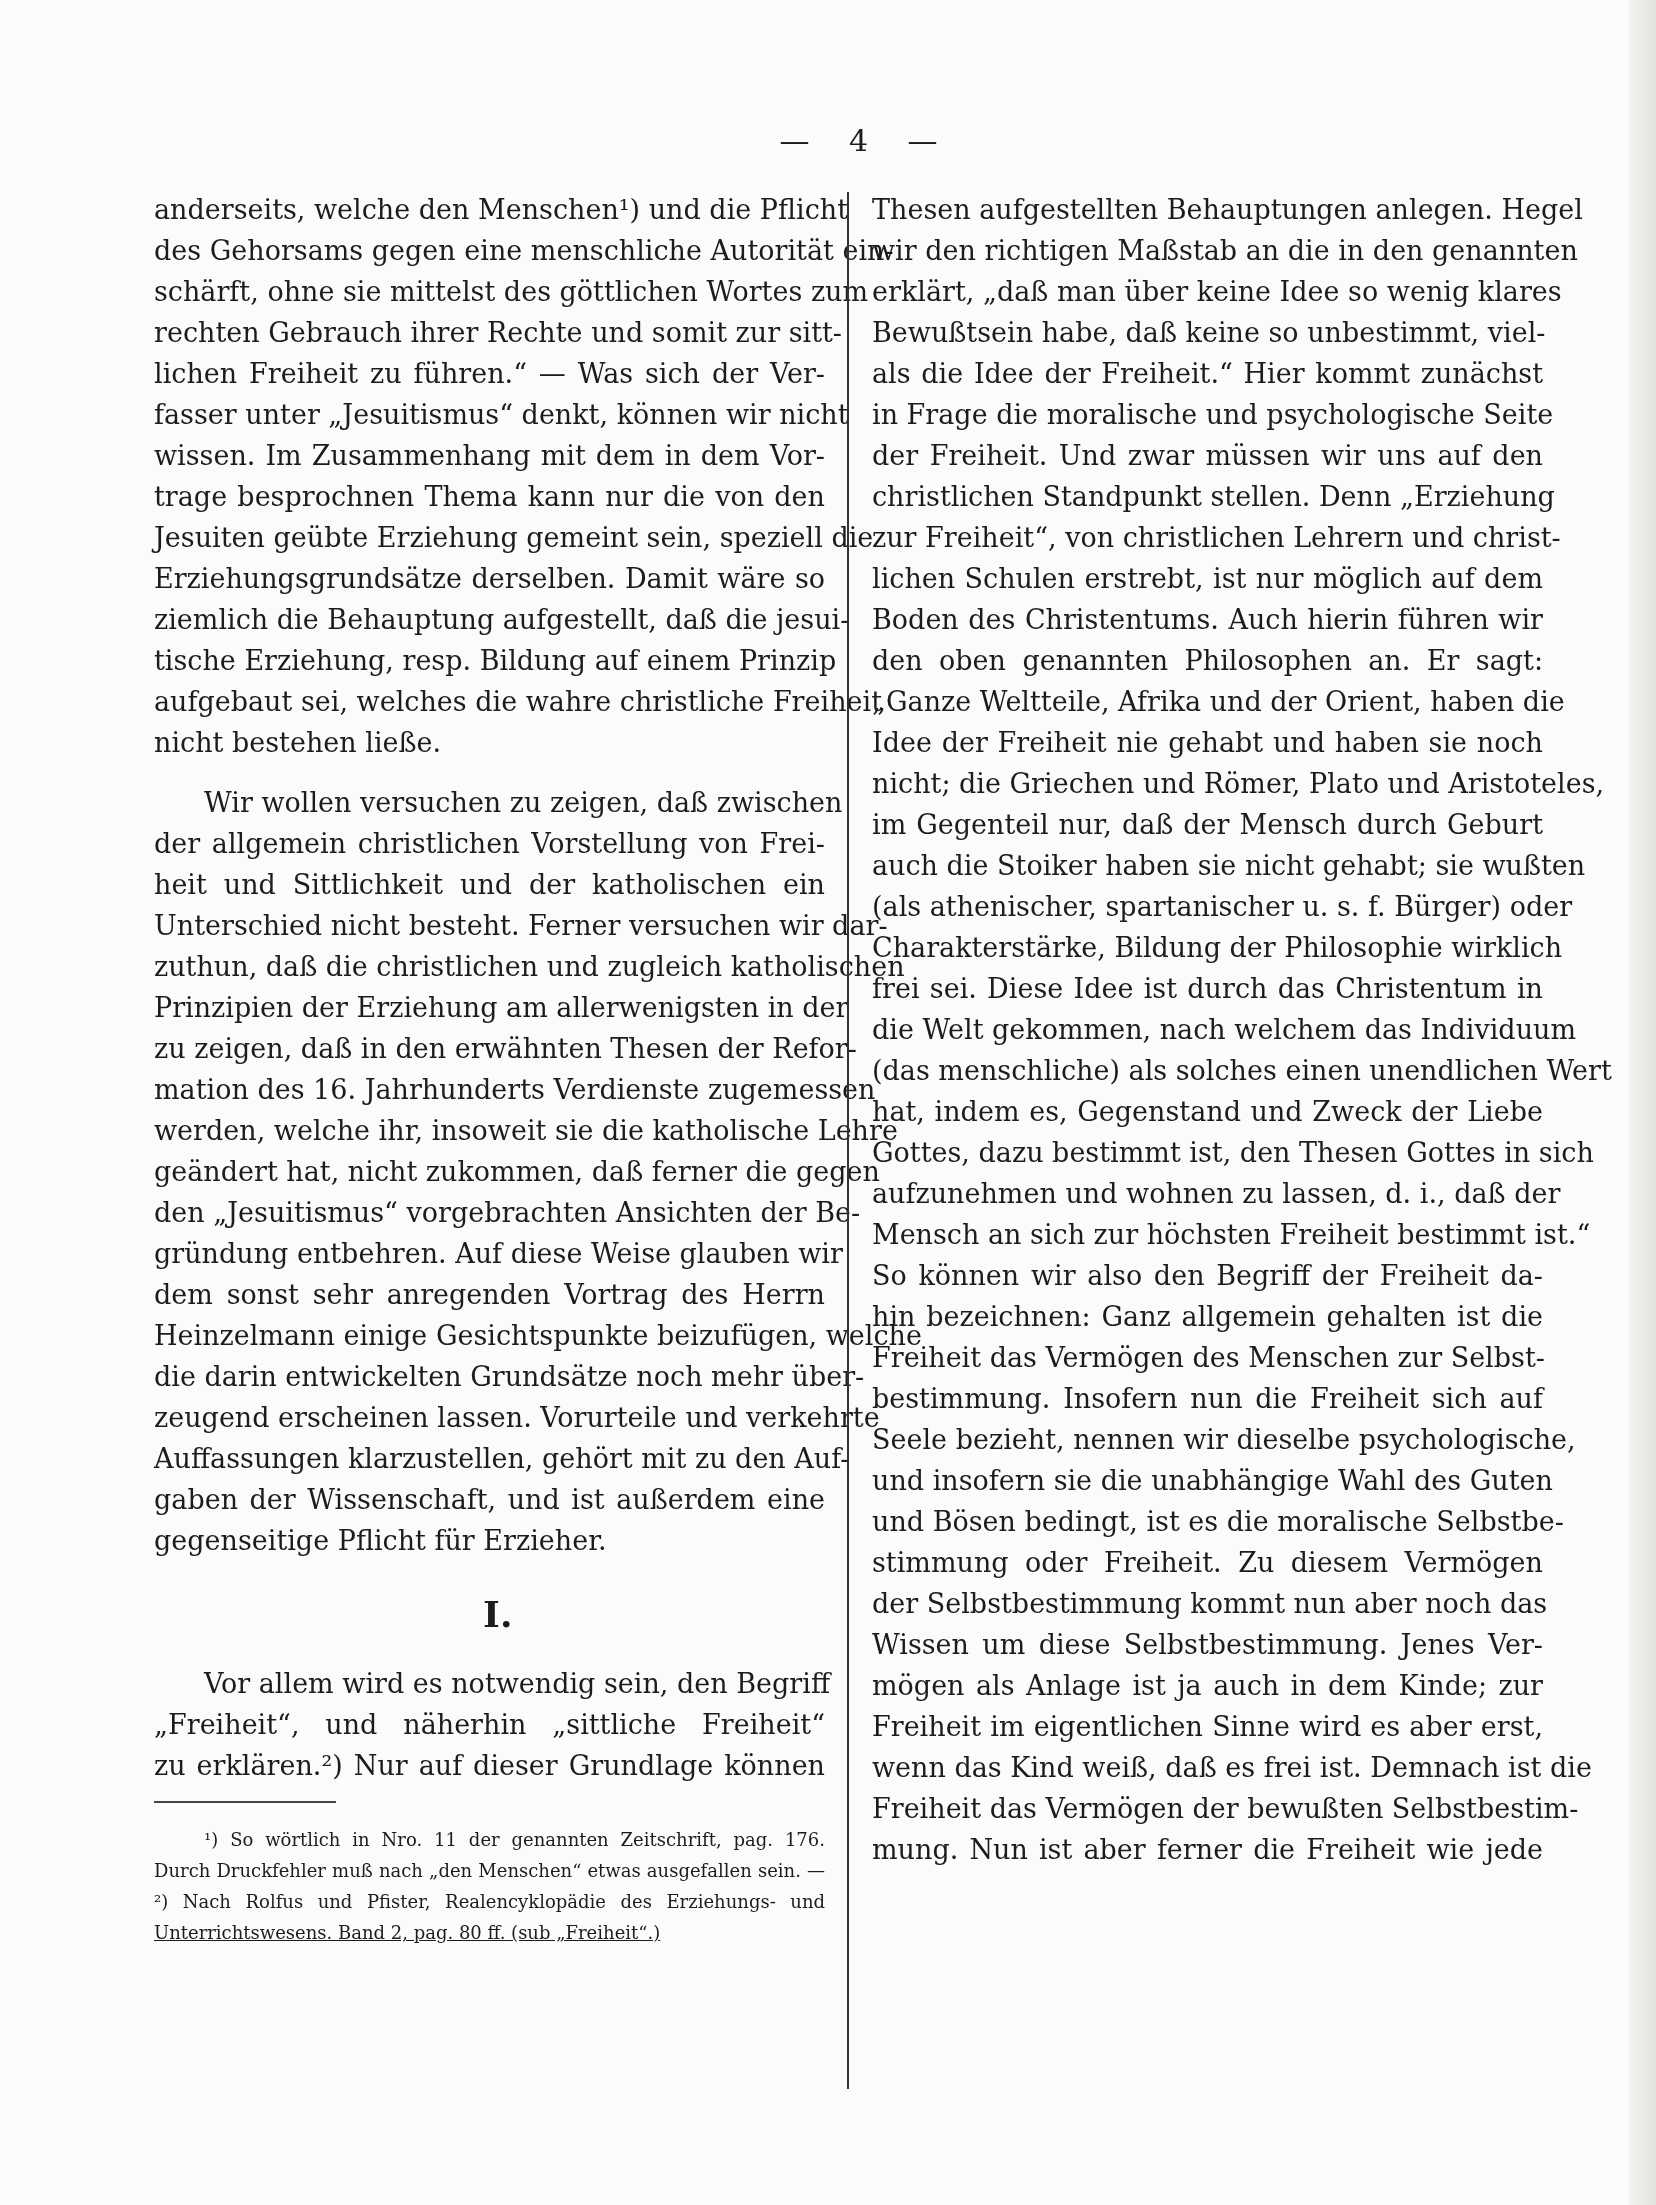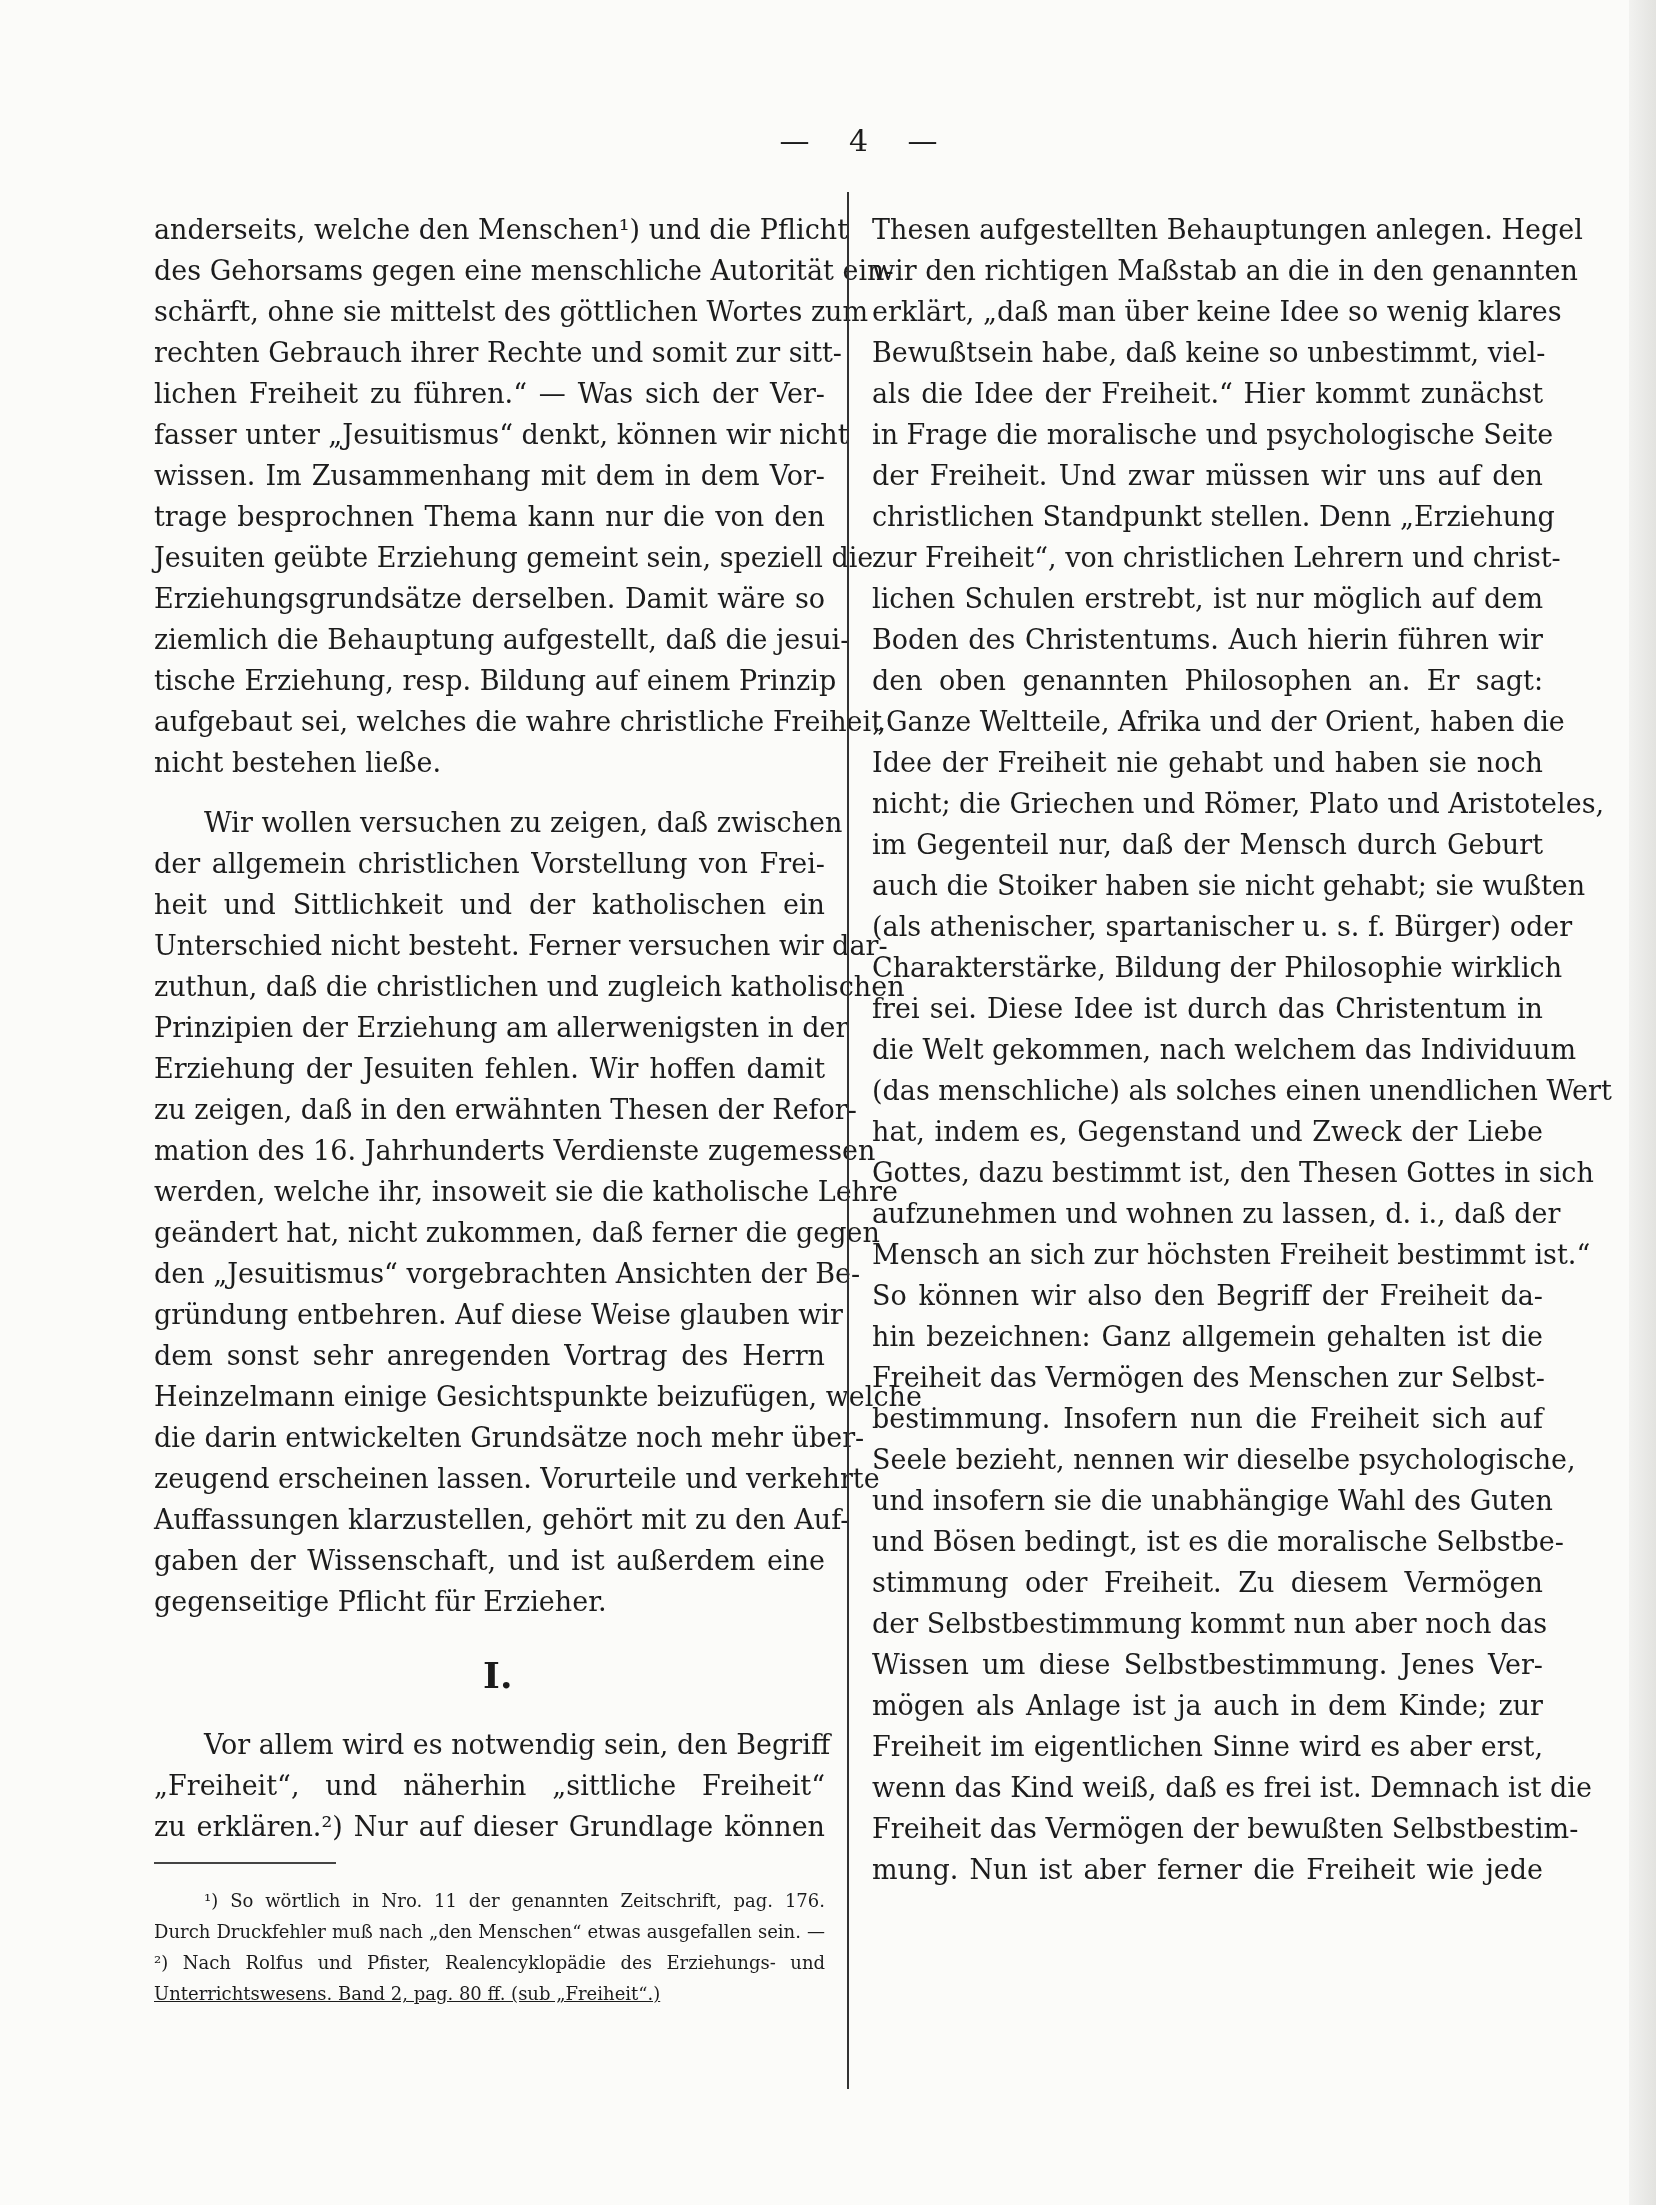--- a/index.html
+++ b/index.html
@@ -10,21 +10,21 @@
     color: #1c1c1c;
     position: relative;
     overflow: hidden;
   }
   .page-number {
     position: absolute; top: 123px; left: 0; width: 1657px;
     text-align: center; font-size: 30px; letter-spacing: 15px;
     padding-left: 75px; box-sizing: border-box;
   }
   .column {
-    position: absolute; top: 209px;
+    position: absolute; top: 189px;
     font-size: 27px; line-height: 41px;
     text-align: justify;
   }
   .col-left { left: 154px; width: 671px; }
   .col-right { left: 872px; width: 671px; }
   .col-divider {
     position: absolute; left: 847px; top: 192px; width: 1.7px; height: 1897px;
     background: #333;
   }
   .line { display: block; white-space: nowrap; text-align: justify; text-align-last: justify; }
@@ -67,21 +67,20 @@
     <span class="line">aufgebaut sei, welches die wahre christliche Freiheit</span>
     <span class="line last">nicht bestehen ließe.</span>
   </div>
   <div style="margin-top:19px;">
     <span class="line indent">Wir wollen versuchen zu zeigen, daß zwischen</span>
     <span class="line">der allgemein christlichen Vorstellung von Frei-</span>
     <span class="line">heit und Sittlichkeit und der katholischen ein</span>
     <span class="line">Unterschied nicht besteht. Ferner versuchen wir dar-</span>
     <span class="line">zuthun, daß die christlichen und zugleich katholischen</span>
     <span class="line">Prinzipien der Erziehung am allerwenigsten in der</span>
-    <span class="line">Erziehung der Jesuiten fehlen. Wir hoffen damit</span>
     <span class="line">zu zeigen, daß in den erwähnten Thesen der Refor-</span>
     <span class="line">mation des 16. Jahrhunderts Verdienste zugemessen</span>
     <span class="line">werden, welche ihr, insoweit sie die katholische Lehre</span>
     <span class="line">geändert hat, nicht zukommen, daß ferner die gegen</span>
     <span class="line">den „Jesuitismus“ vorgebrachten Ansichten der Be-</span>
     <span class="line">gründung entbehren. Auf diese Weise glauben wir</span>
     <span class="line">dem sonst sehr anregenden Vortrag des Herrn</span>
     <span class="line">Heinzelmann einige Gesichtspunkte beizufügen, welche</span>
     <span class="line">die darin entwickelten Grundsätze noch mehr über-</span>
     <span class="line">zeugend erscheinen lassen. Vorurteile und verkehrte</span>

